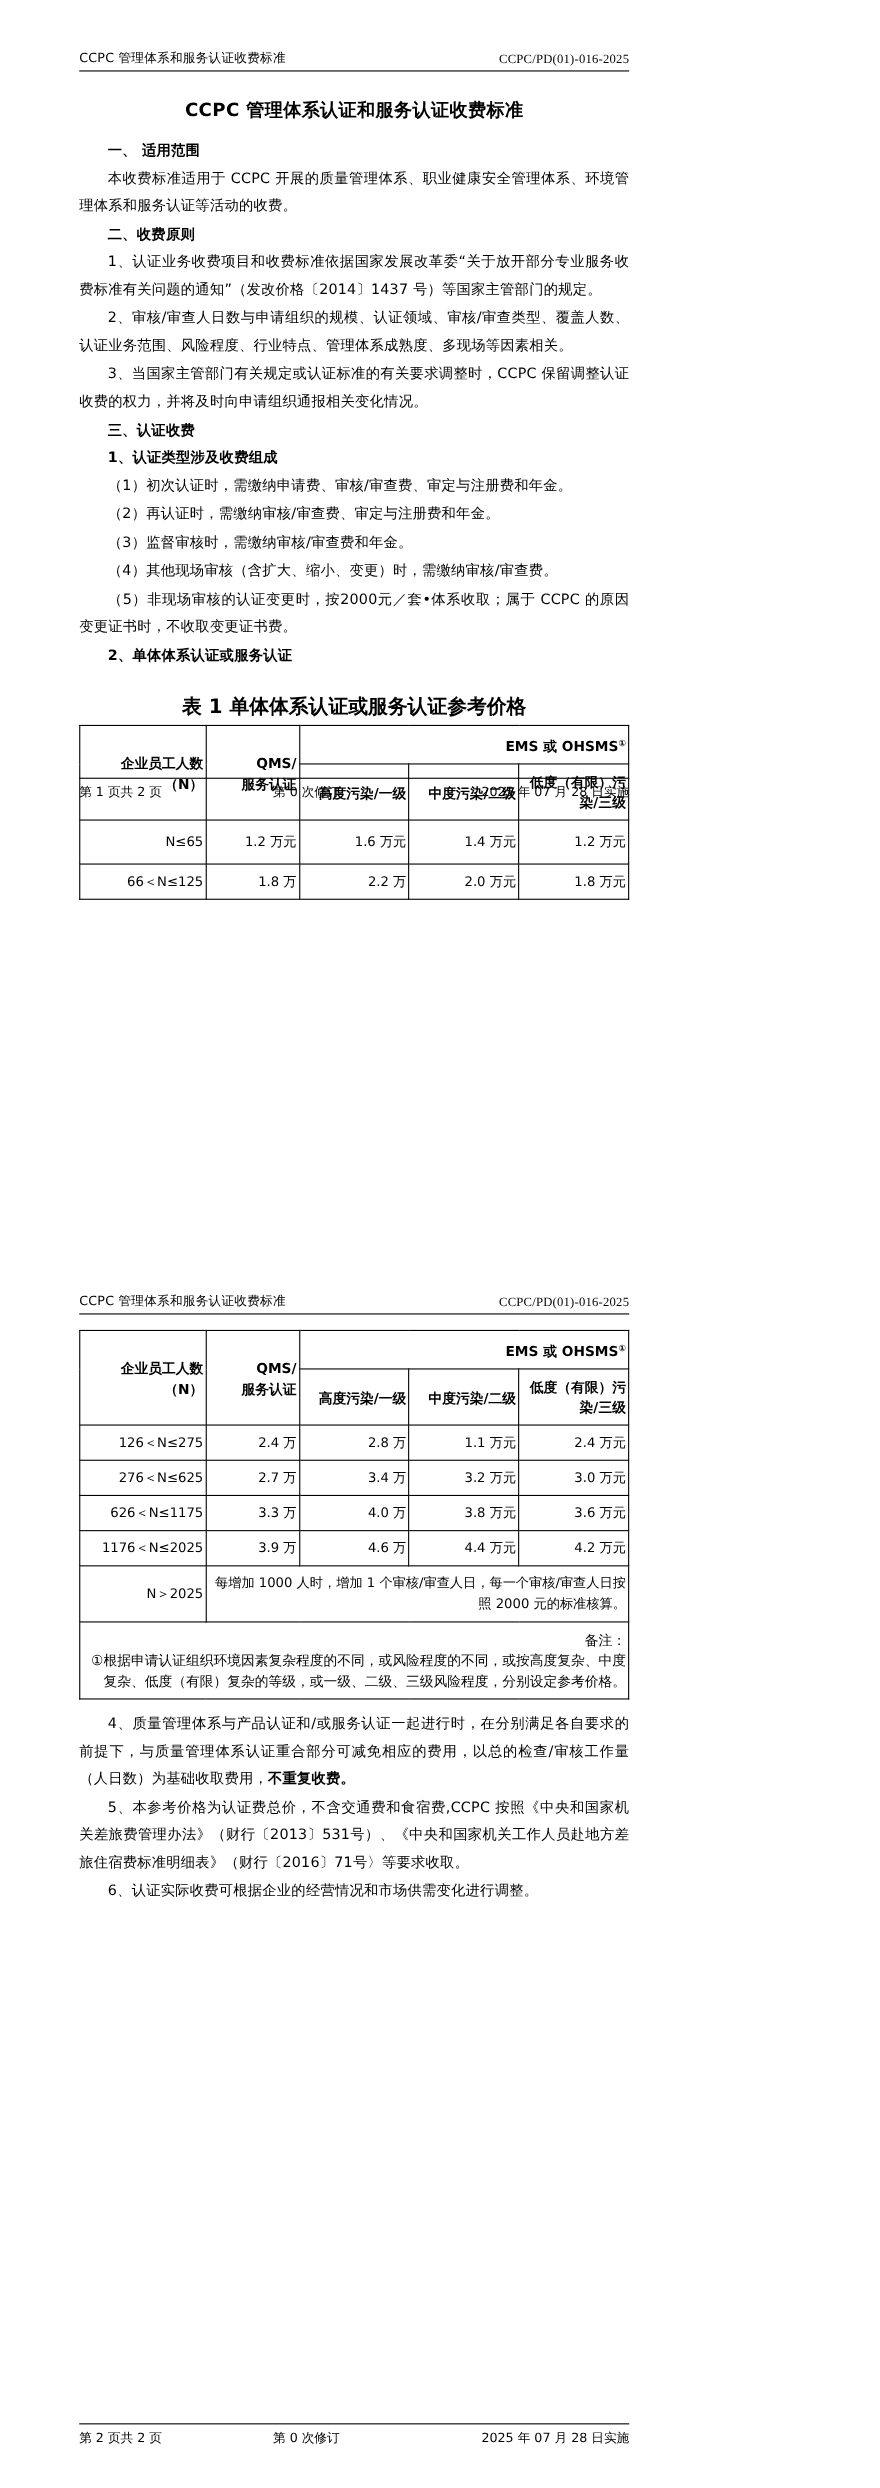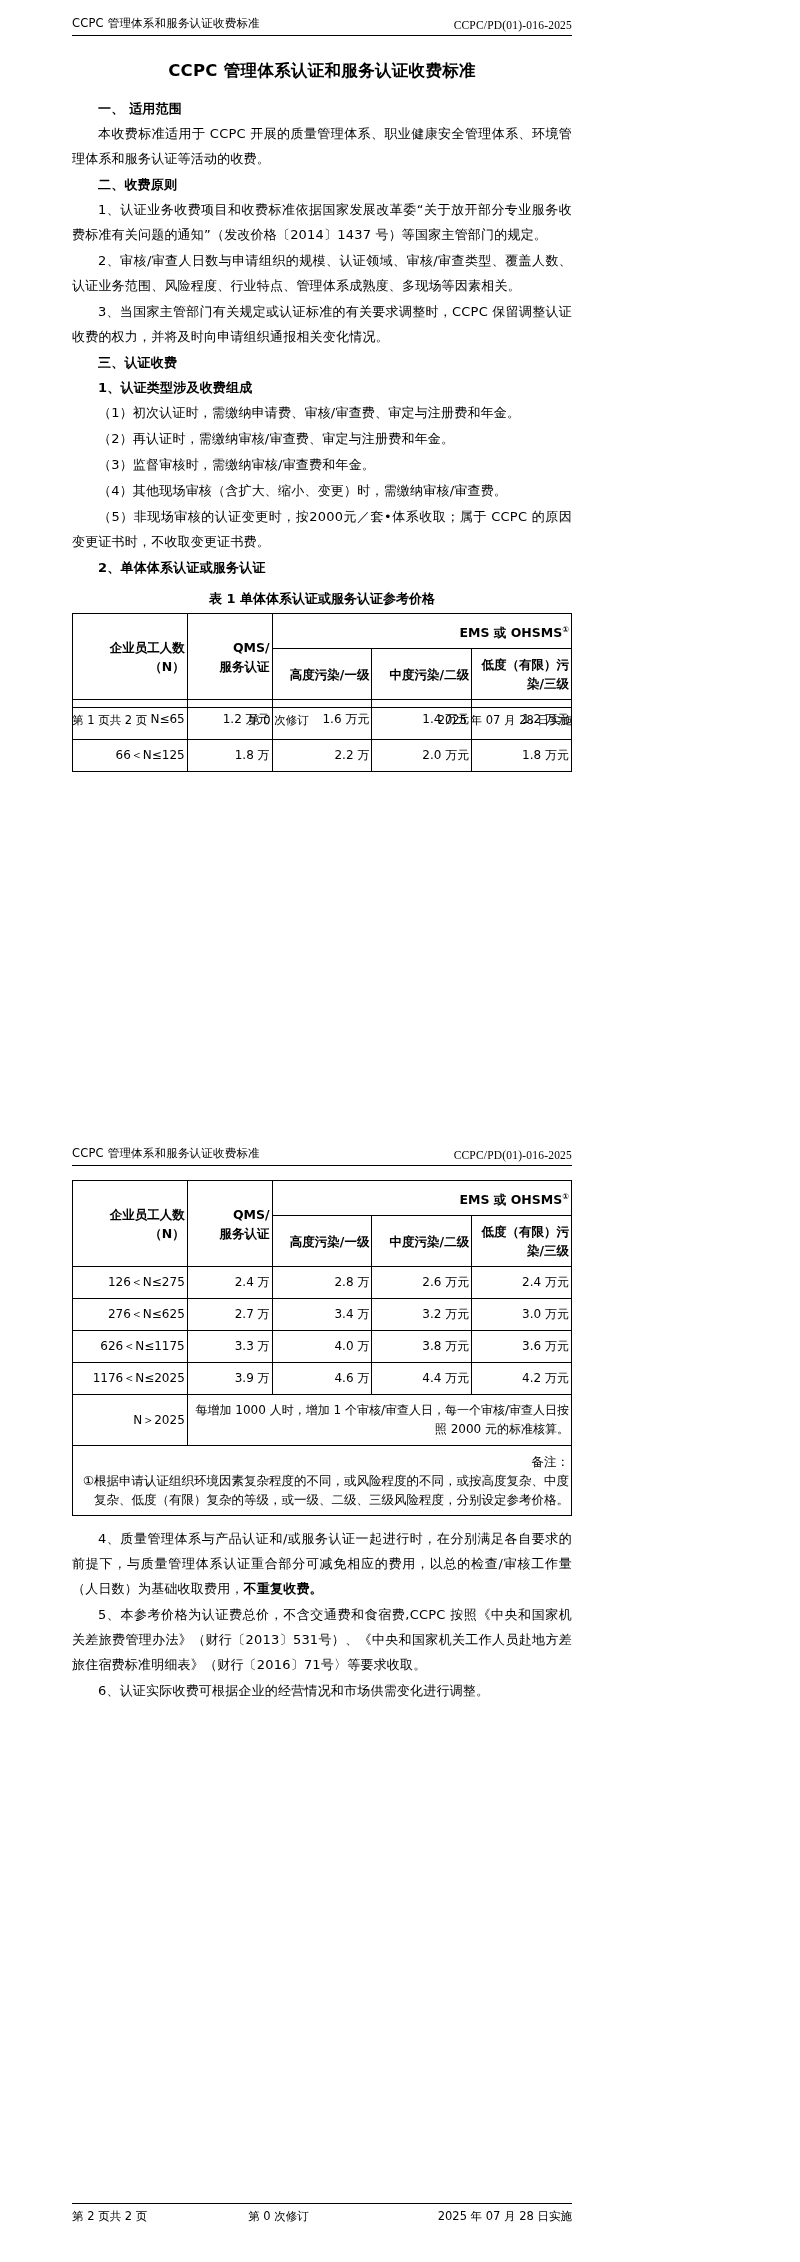--- a/index.html
+++ b/index.html
@@ -5,21 +5,21 @@
   html,body{margin:0;padding:0;background:#ffffff;}
   body{
     width:800px;
     font-family:"DejaVu Sans","Liberation Sans",sans-serif;
     color:#000;
     -webkit-font-smoothing:antialiased;
   }
   .page{
     width:644px;
     box-sizing:border-box;
-    padding:16px 72px 0 72px;
+    padding:45px 72px 0 72px;
     position:relative;
   }
   .page1{height:1130px;}
   .page2{height:1132px;}
 
   
   .runhead{
     display:flex;
     justify-content:space-between;
     align-items:flex-end;
@@ -64,23 +64,23 @@
   p.h2{
     font-size:13px;
     font-weight:bold;
     line-height:25px;
     margin:0;
     text-indent:26px;
     letter-spacing:0.2px;
   }
   .tbl-caption{
     text-align:center;
-    font-size:13px;
+    font-size:18px;
     font-weight:bold;
-    margin:10px 0 5px 0;
+    margin:21px 0 5px 0;
   }
 
   
   table.fee{
     border-collapse:collapse;
     width:100%;
     font-size:12px;
     table-layout:fixed;
   }
   table.fee td,table.fee th{
@@ -213,21 +213,21 @@
     </tr>
     <tr>
       <th class="c3">高度污染/一级</th>
       <th class="c4">中度污染/二级</th>
       <th class="c5">低度（有限）污染/三级</th>
     </tr>
     <tr>
       <td>126＜N≤275</td>
       <td>2.4 万</td>
       <td>2.8 万</td>
-      <td>2.6 万元</td>
+      <td>1.1 万元</td>
       <td>2.4 万元</td>
     </tr>
     <tr>
       <td>276＜N≤625</td>
       <td>2.7 万</td>
       <td>3.4 万</td>
       <td>3.2 万元</td>
       <td>3.0 万元</td>
     </tr>
     <tr>

